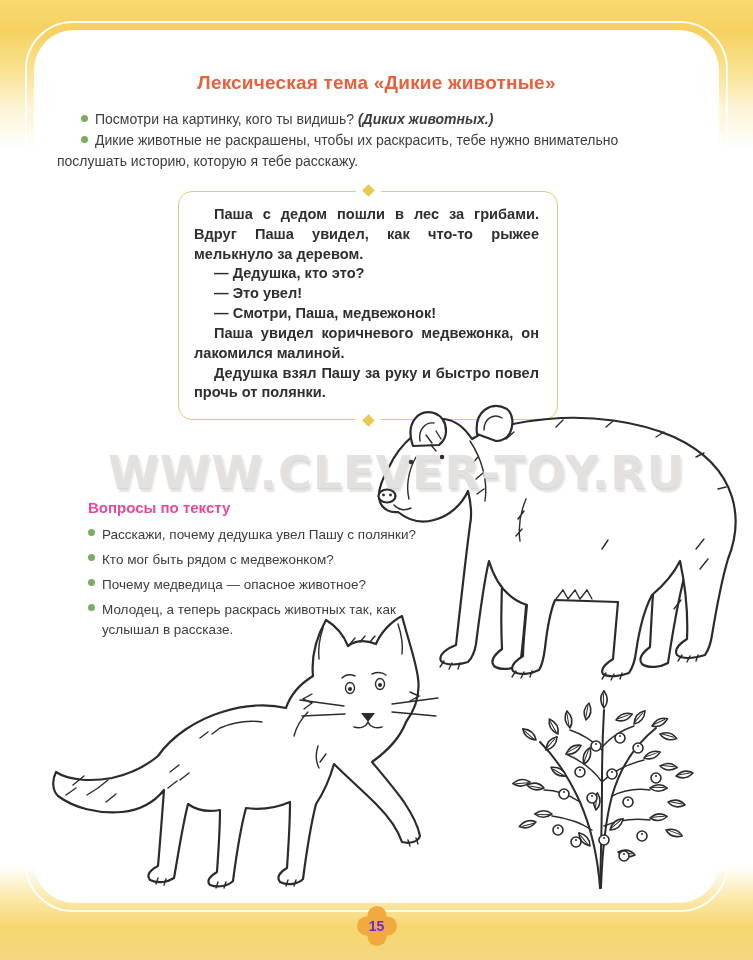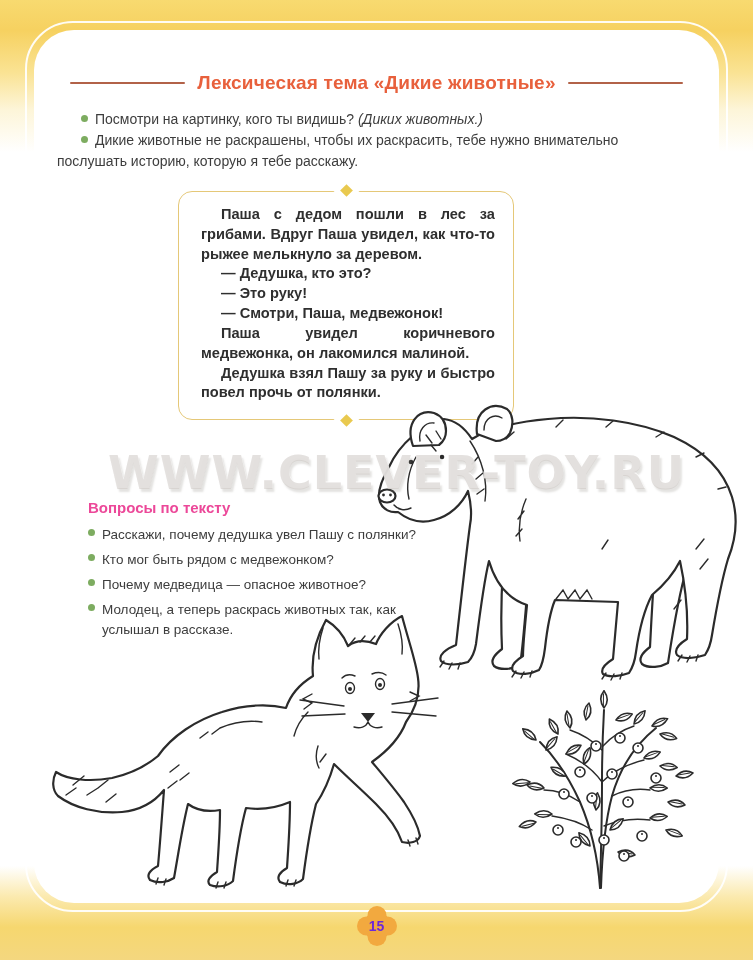--- a/index.html
+++ b/index.html
@@ -3,28 +3,28 @@
 <meta charset="utf-8">
 <style>
   html,body{margin:0;padding:0;}
   body{background:#fff;font-family:"Liberation Sans","DejaVu Sans",sans-serif;}
   .page{position:relative;width:753px;height:960px;overflow:hidden;background:#fff;margin:0 auto;}
   .band{position:absolute;left:0;right:0;z-index:0;}
   .band-top{top:0;height:152px;background:linear-gradient(180deg,#f8da70 0%,#f6d160 20%,#fae394 48%,#fdf5d8 72%,#ffffff 100%);}
   .band-bottom{bottom:0;height:94px;background:linear-gradient(0deg,#f4d77f 0%,#f6d76f 35%,#fbeab0 68%,#ffffff 100%);}
   .panel{position:absolute;left:34px;top:30px;width:685px;height:873px;background:#fff;border-radius:40px;z-index:1;}
   .panel::before{content:"";position:absolute;inset:-9px;border:2.5px solid rgba(255,255,255,.92);border-radius:48px;pointer-events:none;}
-  .head-row{display:flex;align-items:center;margin:42px 36px 0 36px;}
+  .head-row{display:flex;align-items:center;margin:42px 36px 0 36px;flex-direction:column;}
   .rule{flex:1;height:2px;background:#b26248;border-radius:1px;}
   .page-title{margin:0 12px;font-size:19px;font-weight:bold;color:#e8603c;letter-spacing:.2px;white-space:nowrap;}
   .intro{margin:15px 30px 0 23px;color:#3d3d3d;font-size:14px;line-height:1.45;}
   .intro p{margin:0 0 1px 0;text-indent:24px;}
   .dot{display:inline-block;width:7px;height:7px;border-radius:50%;background:#7dac60;margin-right:7px;vertical-align:2px;}
-  .answer{font-style:italic;}
-  .story-box{position:relative;margin:20px 0 0 144px;width:336px;border:1.6px solid #e5c878;border-radius:14px;padding:13px 18px 16px 22px;box-sizing:border-box;background:#fff;}
+  .answer{font-style:italic;font-weight:bold;}
+  .story-box{position:relative;margin:20px 0 0 144px;width:380px;border:1.6px solid #e5c878;border-radius:14px;padding:13px 18px 16px 15px;box-sizing:border-box;background:#fff;}
   .diamond{position:absolute;left:50%;width:9px;height:9px;margin-left:-4.5px;background:#e9c94f;transform:rotate(45deg);box-shadow:0 0 0 5px #fff;}
   .diamond.top{top:-5.5px;}
   .diamond.bottom{bottom:-5.5px;}
   .story-box p{margin:0;font-size:14.6px;line-height:1.36;font-weight:600;color:#2f2f2f;text-indent:20px;text-align:justify;}
   .watermark{position:absolute;left:0;top:446px;width:100%;text-align:center;z-index:4;pointer-events:none;
     font-family:"DejaVu Sans","Liberation Sans",sans-serif;font-weight:bold;font-size:46px;letter-spacing:1px;
     color:rgba(205,201,196,.55);text-shadow:0 -1px 0 rgba(255,255,255,.9),2px 3px 2px rgba(130,126,120,.22);padding-left:20px;}
   .questions{position:absolute;left:88px;top:499px;width:340px;z-index:2;}
   .q-head{margin:0 0 9px 0;font-size:15px;font-weight:bold;color:#ec4899;}
   .q-item{position:relative;padding-left:14px;margin:0 0 6px 0;font-size:13.5px;line-height:1.42;color:#3d3d3d;}
@@ -56,21 +56,21 @@
     <div class="intro">
       <p><span class="dot"></span><span>Посмотри на картинку, кого ты видишь? </span><span class="answer">(Диких животных.)</span></p>
       <p><span class="dot"></span><span>Дикие животные не раскрашены, чтобы их раскрасить, тебе нужно внимательно послушать историю, которую я тебе расскажу.</span></p>
     </div>
 
     <div class="story-box">
       <span class="diamond top"></span>
       <span class="diamond bottom"></span>
       <p>Паша с дедом пошли в лес за грибами. Вдруг Паша увидел, как что-то рыжее мелькнуло за деревом.</p>
       <p>— Дедушка, кто это?</p>
-      <p>— Это руку!</p>
+      <p>— Это увел!</p>
       <p>— Смотри, Паша, медвежонок!</p>
       <p>Паша увидел коричневого медвежонка, он лакомился малиной.</p>
       <p>Дедушка взял Пашу за руку и быстро повел прочь от полянки.</p>
     </div>
   </div>
 
   <div class="questions">
     <h2 class="q-head">Вопросы по тексту</h2>
     <div class="q-item"><span class="qdot"></span><span>Расскажи, почему дедушка увел Пашу с полянки?</span></div>
     <div class="q-item"><span class="qdot"></span><span>Кто мог быть рядом с медвежонком?</span></div>

